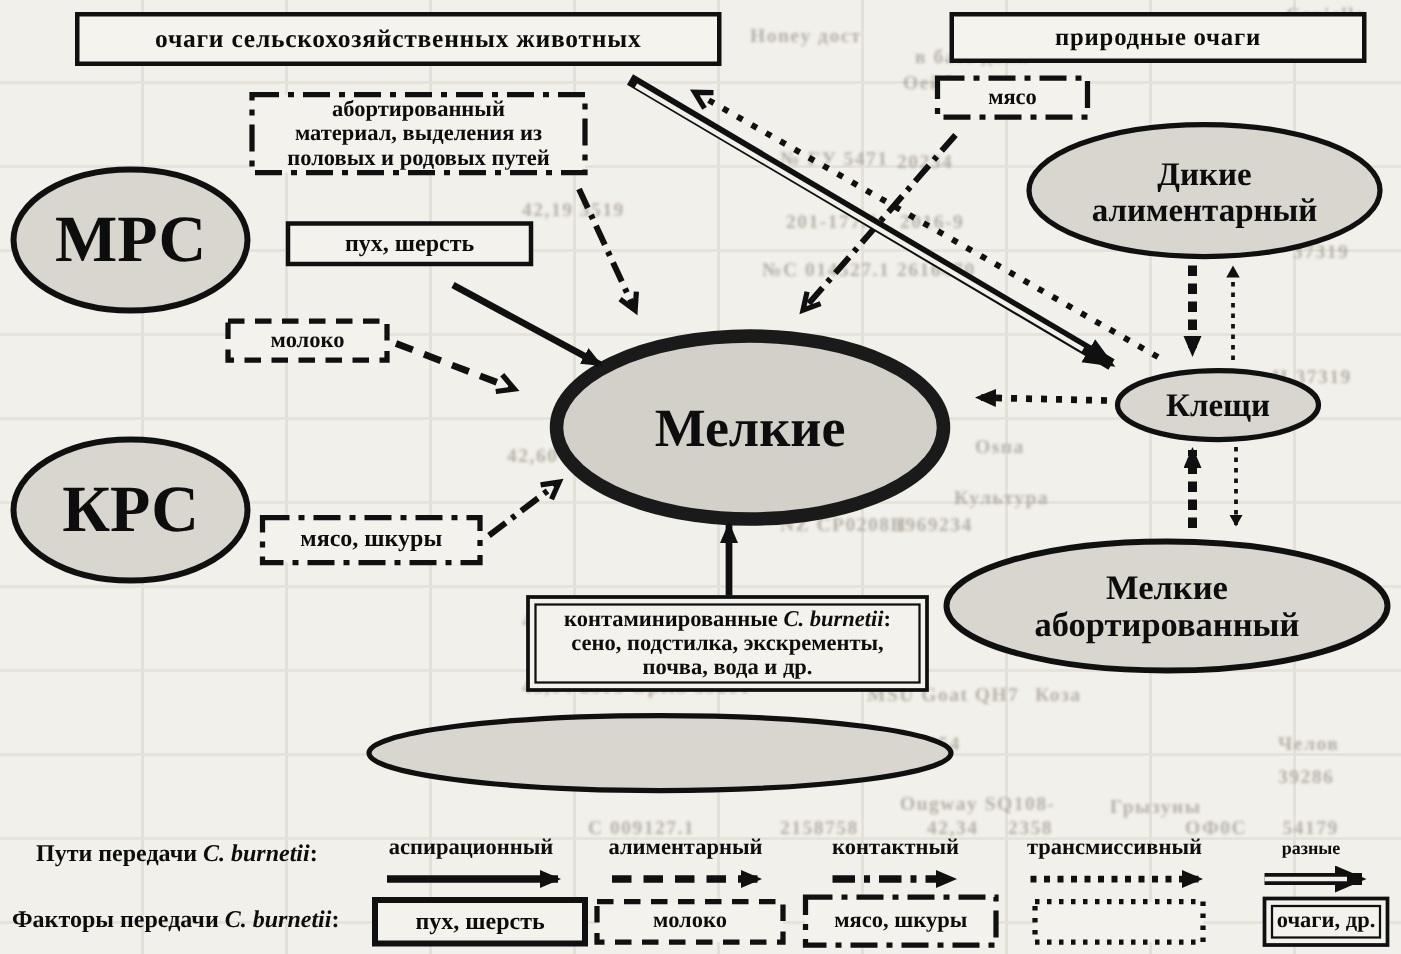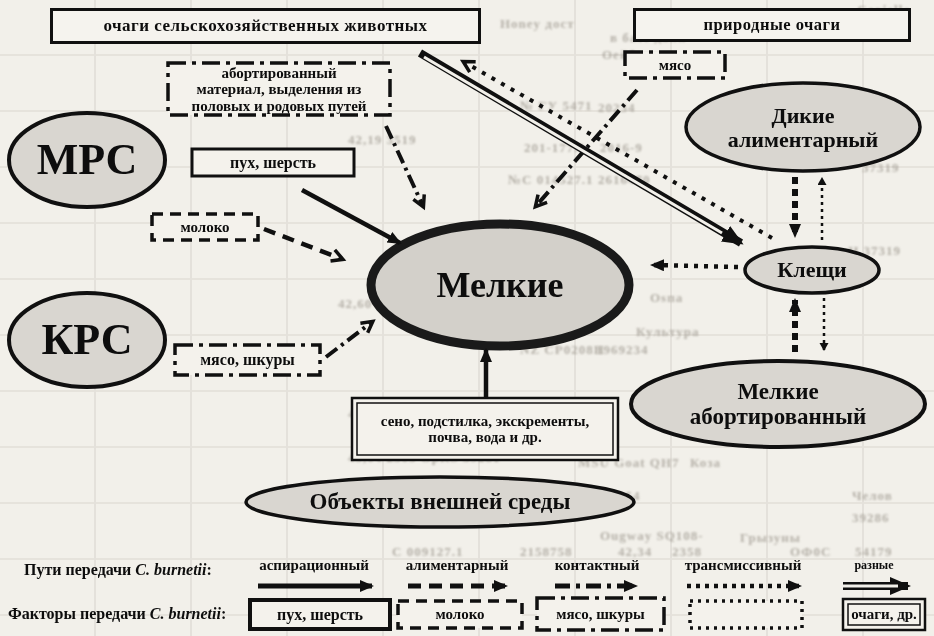--- a/index.html
+++ b/index.html
@@ -143,30 +143,30 @@
   <div class="tbox" style="left:618px;top:8px;width:272px;height:28px;font-size:16.5px">природные очаги</div>
 
   <div class="lbl" style="left:8px;top:113px;width:158px;height:94px;font-size:44px">МРС</div>
   <div class="lbl" style="left:8px;top:293px;width:158px;height:94px;font-size:44px">КРС</div>
   <div class="lbl" style="left:371px;top:224px;width:258px;height:122px;font-size:36px">Мелкие</div>
   <div class="lbl pre" style="left:686px;top:83px;width:234px;height:89px;font-size:22px">Дикие
 алиментарный</div>
   <div class="lbl" style="left:745px;top:247px;width:134px;height:46px;font-size:22px">Клещи</div>
   <div class="lbl pre" style="left:631px;top:361px;width:294px;height:87px;font-size:23px">Мелкие
 абортированный</div>
-  <div class="lbl" style="left:246px;top:477px;width:388px;height:50px;font-size:23px">Объекты внешней среды</div>
 
   <div class="lbl pre" style="left:168px;top:64px;width:222px;height:51px;font-size:15px">абортированный
 материал, выделения из
 половых и родовых путей</div>
   <div class="lbl" style="left:192px;top:149px;width:162px;height:27px;font-size:16px">пух, шерсть</div>
   <div class="lbl" style="left:152px;top:214px;width:106px;height:26px;font-size:15px">молоко</div>
   <div class="lbl" style="left:175px;top:345px;width:145px;height:30px;font-size:16px">мясо, шкуры</div>
   <div class="lbl" style="left:625px;top:52px;width:100px;height:26px;font-size:15px">мясо</div>
   <div class="lbl col" style="left:357px;top:402px;width:256px;height:54px;font-size:15px">
+    <div><span>контаминированные </span><i>C. burnetii</i><span>:</span></div>
     <div>сено, подстилка, экскременты,</div>
     <div>почва, вода и др.</div>
   </div>
 
   <div class="ltitle" style="left:8px;top:605px"><span>Факторы передачи </span><i>C. burnetii</i><span>:</span></div>
   <div class="ltitle" style="left:24px;top:561px"><span>Пути передачи </span><i>C. burnetii</i><span>:</span></div>
 
   <div class="lbl" style="left:249px;top:557px;width:130px;height:17px;font-size:15px">аспирационный</div>
   <div class="lbl" style="left:395px;top:557px;width:124px;height:17px;font-size:15px">алиментарный</div>
   <div class="lbl" style="left:542px;top:557px;width:110px;height:17px;font-size:15px">контактный</div>

